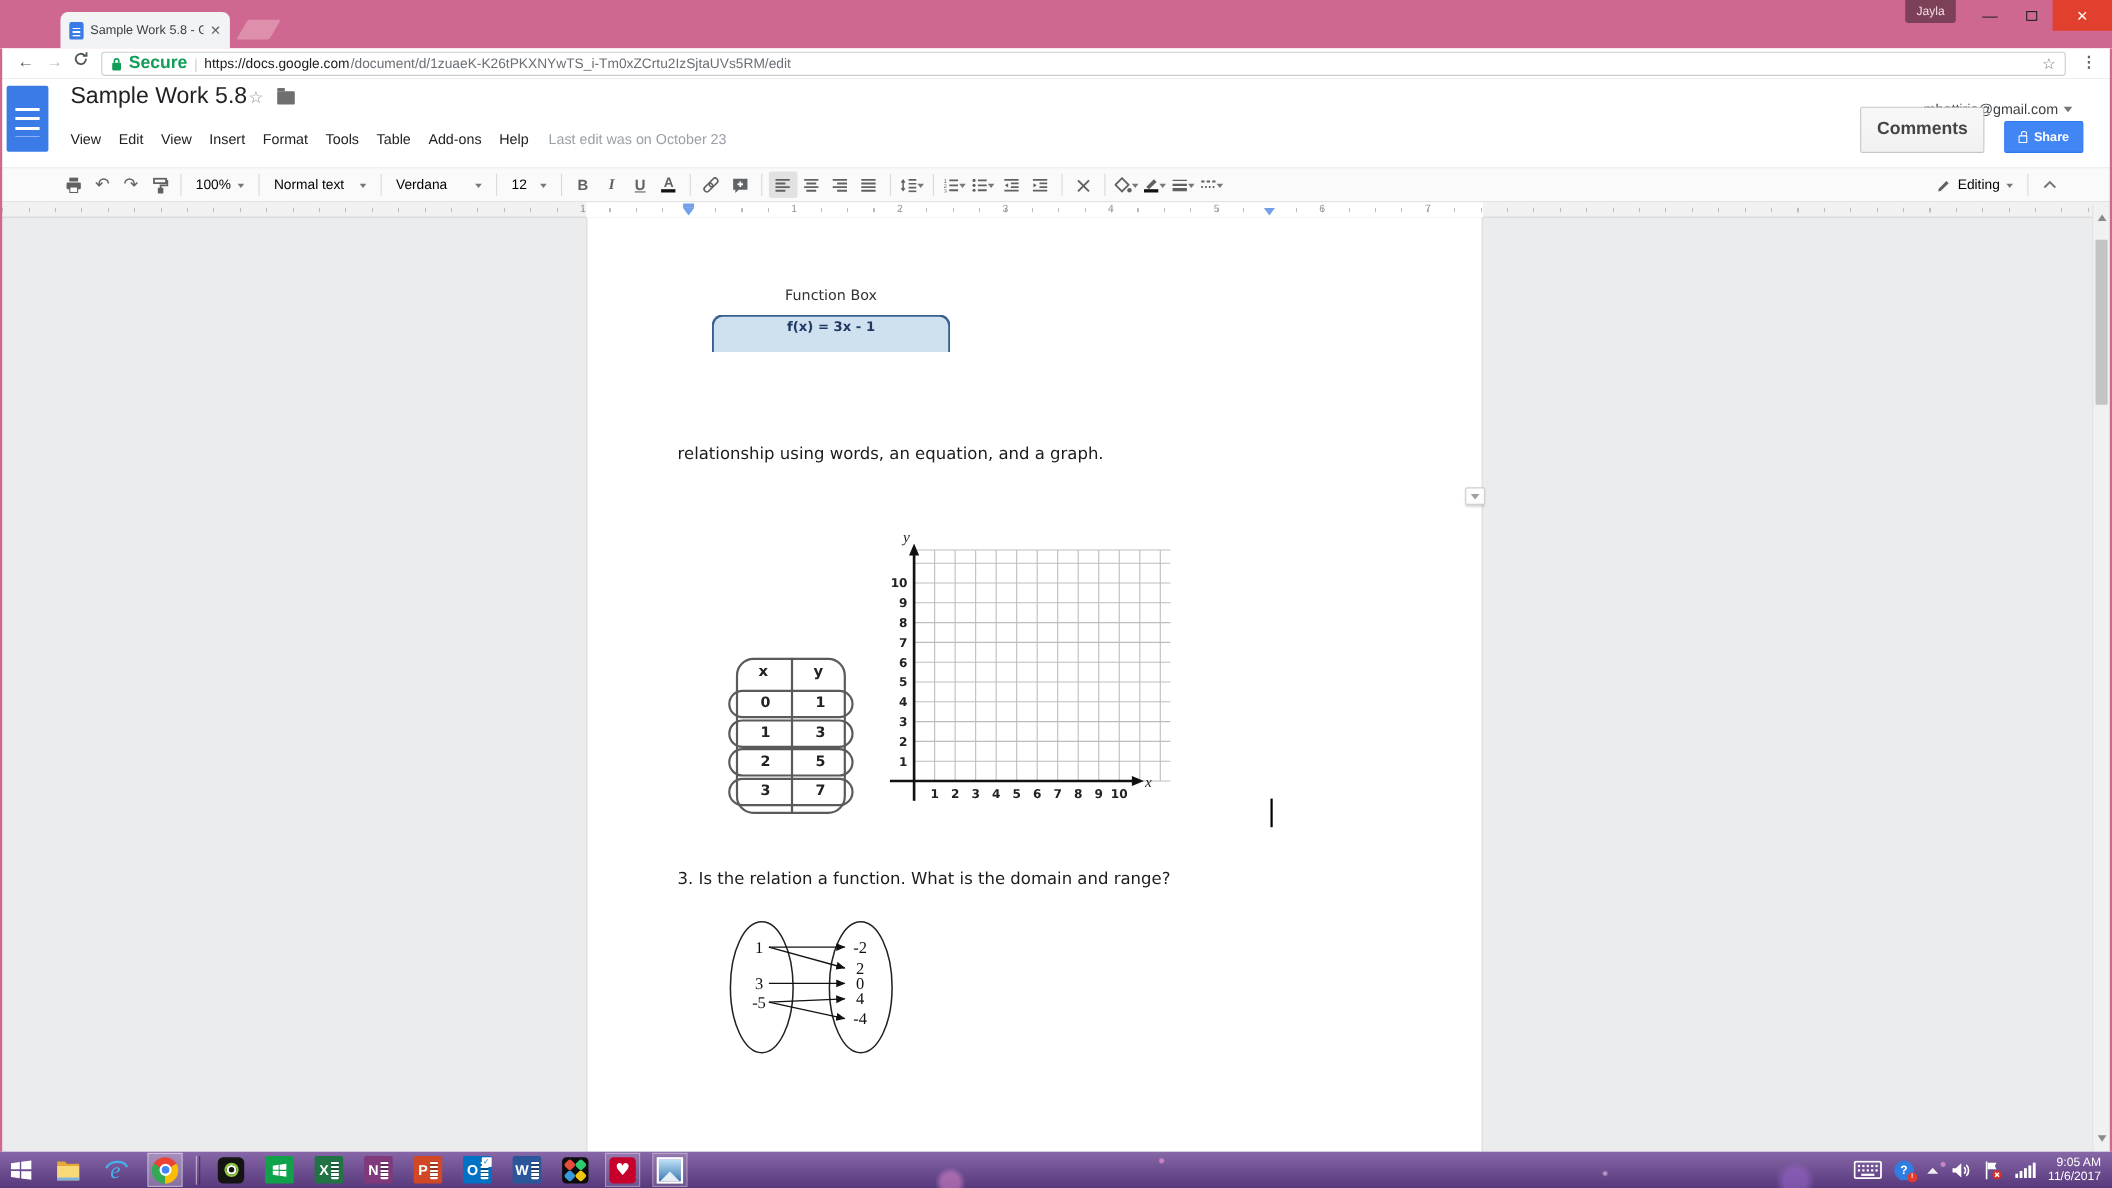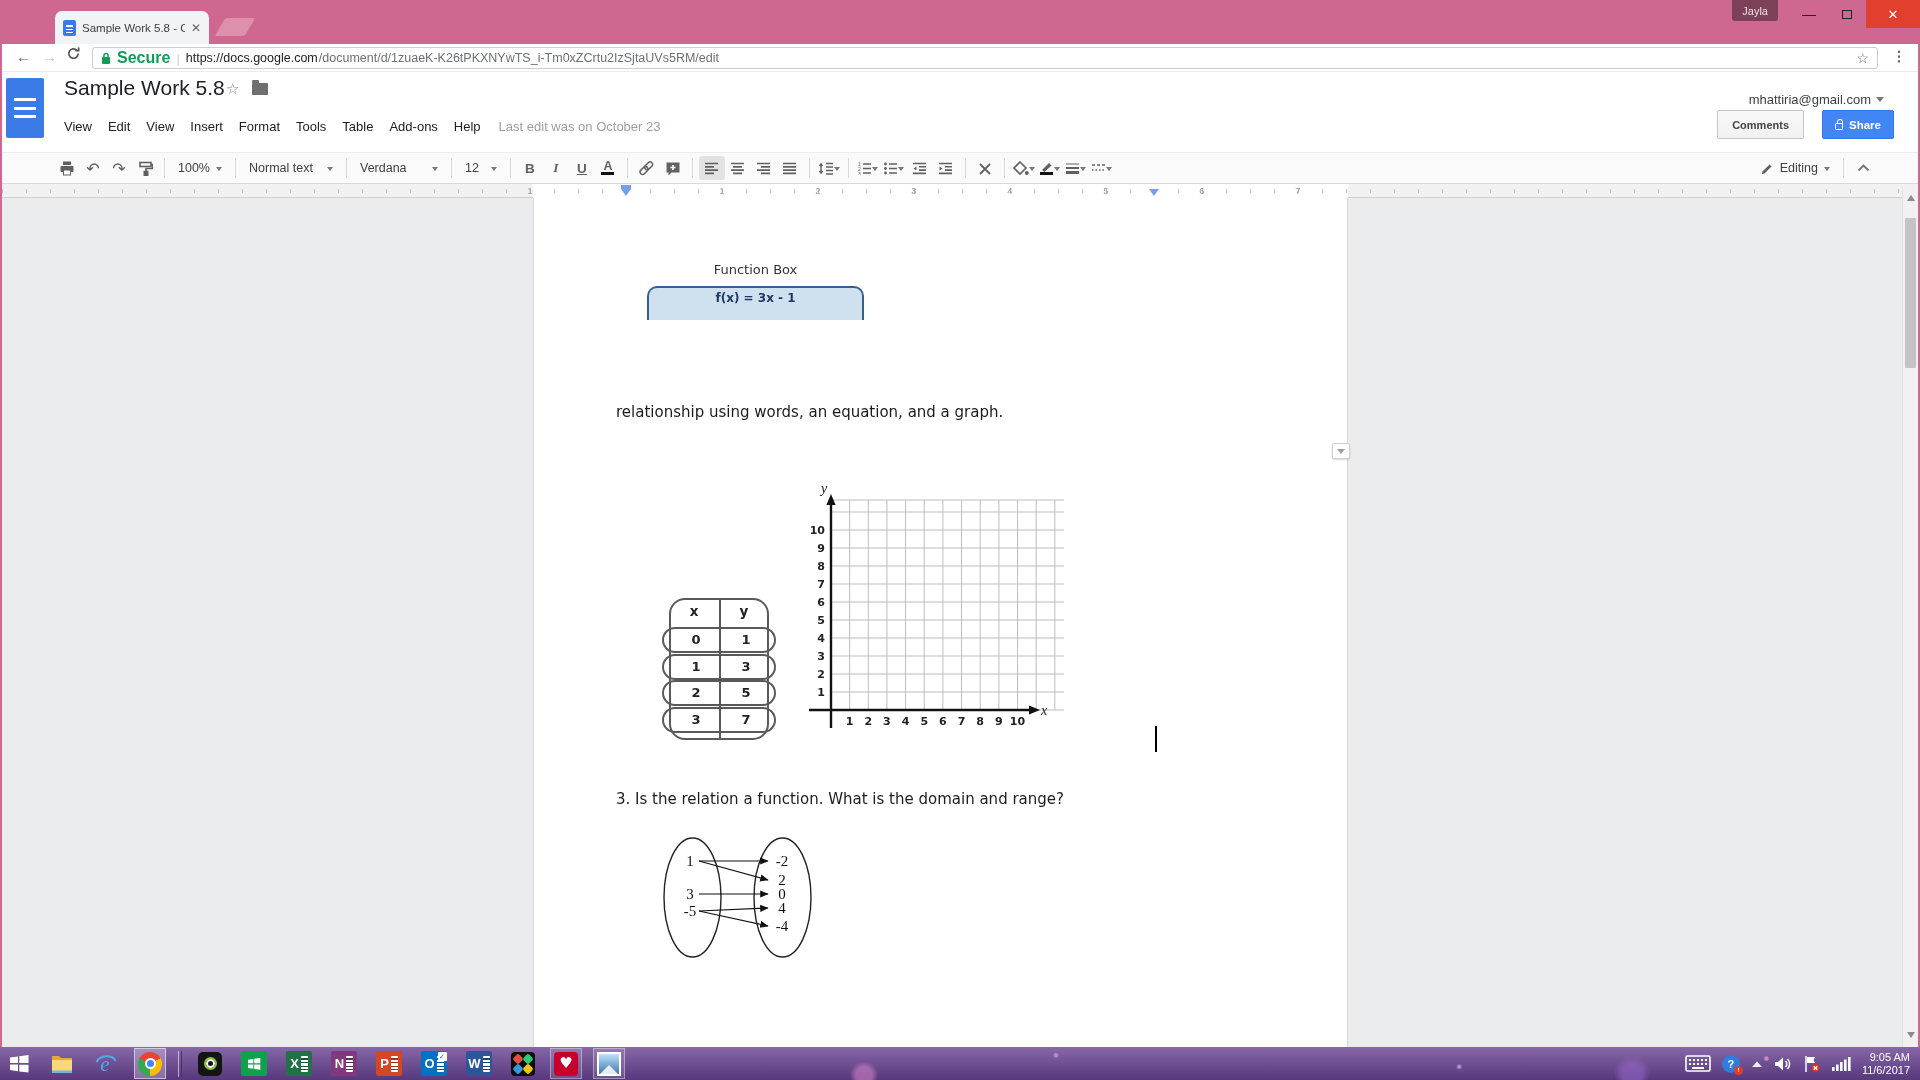--- a/index.html
+++ b/index.html
@@ -37,31 +37,31 @@
   #docsicon i{position:absolute;left:8px;top:20px;width:22px;height:26px;background:repeating-linear-gradient(#fff 0 3px,transparent 3px 8.5px)}
   #doctitle{position:absolute;left:64px;top:4px;font-size:21px;color:#202124}
   #hstar{position:absolute;left:226px;top:8px;color:#8a8a8a;font-size:15px}
   #hfolder{position:absolute;left:252px;top:11px;width:16px;height:12px;background:#6f6f6f;border-radius:1px}
   #hfolder::before{content:"";position:absolute;left:0;top:-3px;width:7px;height:3px;background:#6f6f6f;border-radius:1px 1px 0 0}
   #menu-bar{position:absolute;left:56px;top:44px;display:flex;align-items:center}
   .mitem{font-size:13px;color:#202124;padding:3px 8px}
   #last-edit{font-size:13px;color:#9aa0a6;margin-left:10px}
   #account{position:absolute;right:36px;top:20px;font-size:13px;color:#3c4043}
   #account .car{display:inline-block;border:4px solid transparent;border-top:5px solid #777;margin-left:5px;vertical-align:-2px}
-  #comments-btn{position:absolute;right:116px;top:38px;height:29px;padding:0 14px;background:linear-gradient(#f8f8f8,#f1f1f1);border:1px solid #c6c6c6;border-radius:2px;font-size:11px;font-weight:bold;color:#444;display:flex;align-items:center}
+  #comments-btn{position:absolute;right:116px;top:25px;height:42px;padding:0 14px;background:linear-gradient(#f8f8f8,#f1f1f1);border:1px solid #c6c6c6;border-radius:2px;font-size:16px;font-weight:bold;color:#444;display:flex;align-items:center}
   #share-btn{position:absolute;right:26px;top:38px;height:29px;padding:0 12px;background:#4285f4;border:1px solid #3079ed;border-radius:2px;font-size:11.5px;font-weight:bold;color:#fff;display:flex;align-items:center;gap:6px}
   #share-btn .lk{width:8px;height:7px;border:1.5px solid #fff;border-radius:1px;position:relative;margin-top:3px}
   #share-btn .lk::before{content:"";position:absolute;left:1px;top:-5px;width:4px;height:4px;border:1.5px solid #fff;border-bottom:none;border-radius:3px 3px 0 0}
 
   
   #toolbar{position:absolute;left:0;top:152px;width:1920px;height:32px;background:#fafafa;border-top:1px solid #ececec;border-bottom:1px solid #d9d9d9;display:flex;align-items:center;padding-left:54px}
   .tbtn{height:24px;min-width:26px;display:flex;align-items:center;justify-content:center;color:#616161;font-size:14px;border-radius:3px}
   .tbtn.active{background:#e2e2e2}
   .tsep{width:1px;height:20px;background:#d9d9d9;margin:0 6px}
-  .tdrop{height:24px;display:flex;align-items:center;gap:6px;padding:0 7px;font-size:12.5px;color:#404040}
+  .tdrop{height:24px;display:flex;align-items:center;gap:6px;padding:0 7px;font-size:12.5px;color:#000000}
   .tdrop .car,.tbtn .car{border:3.5px solid transparent;border-top:4.5px solid #777;margin-top:4px}
   .glyph{font-weight:bold;font-size:13.5px;color:#616161;font-family:"Liberation Serif",serif}
   .abar{display:flex;flex-direction:column;align-items:center;line-height:11px}
   .abar b{font-size:12.5px;color:#616161}
   .abar i{display:block;width:13px;height:3px;background:#111}
   #tb-right{position:absolute;right:44px;top:152px;height:32px;display:flex;align-items:center}
   svg.ic{stroke:#616161;fill:none;stroke-width:1.6px}
 
   
   #ruler{position:absolute;left:0;top:184px;width:1920px;height:14px;background:#f1f1f1;border-bottom:1px solid #d0d0d0}

